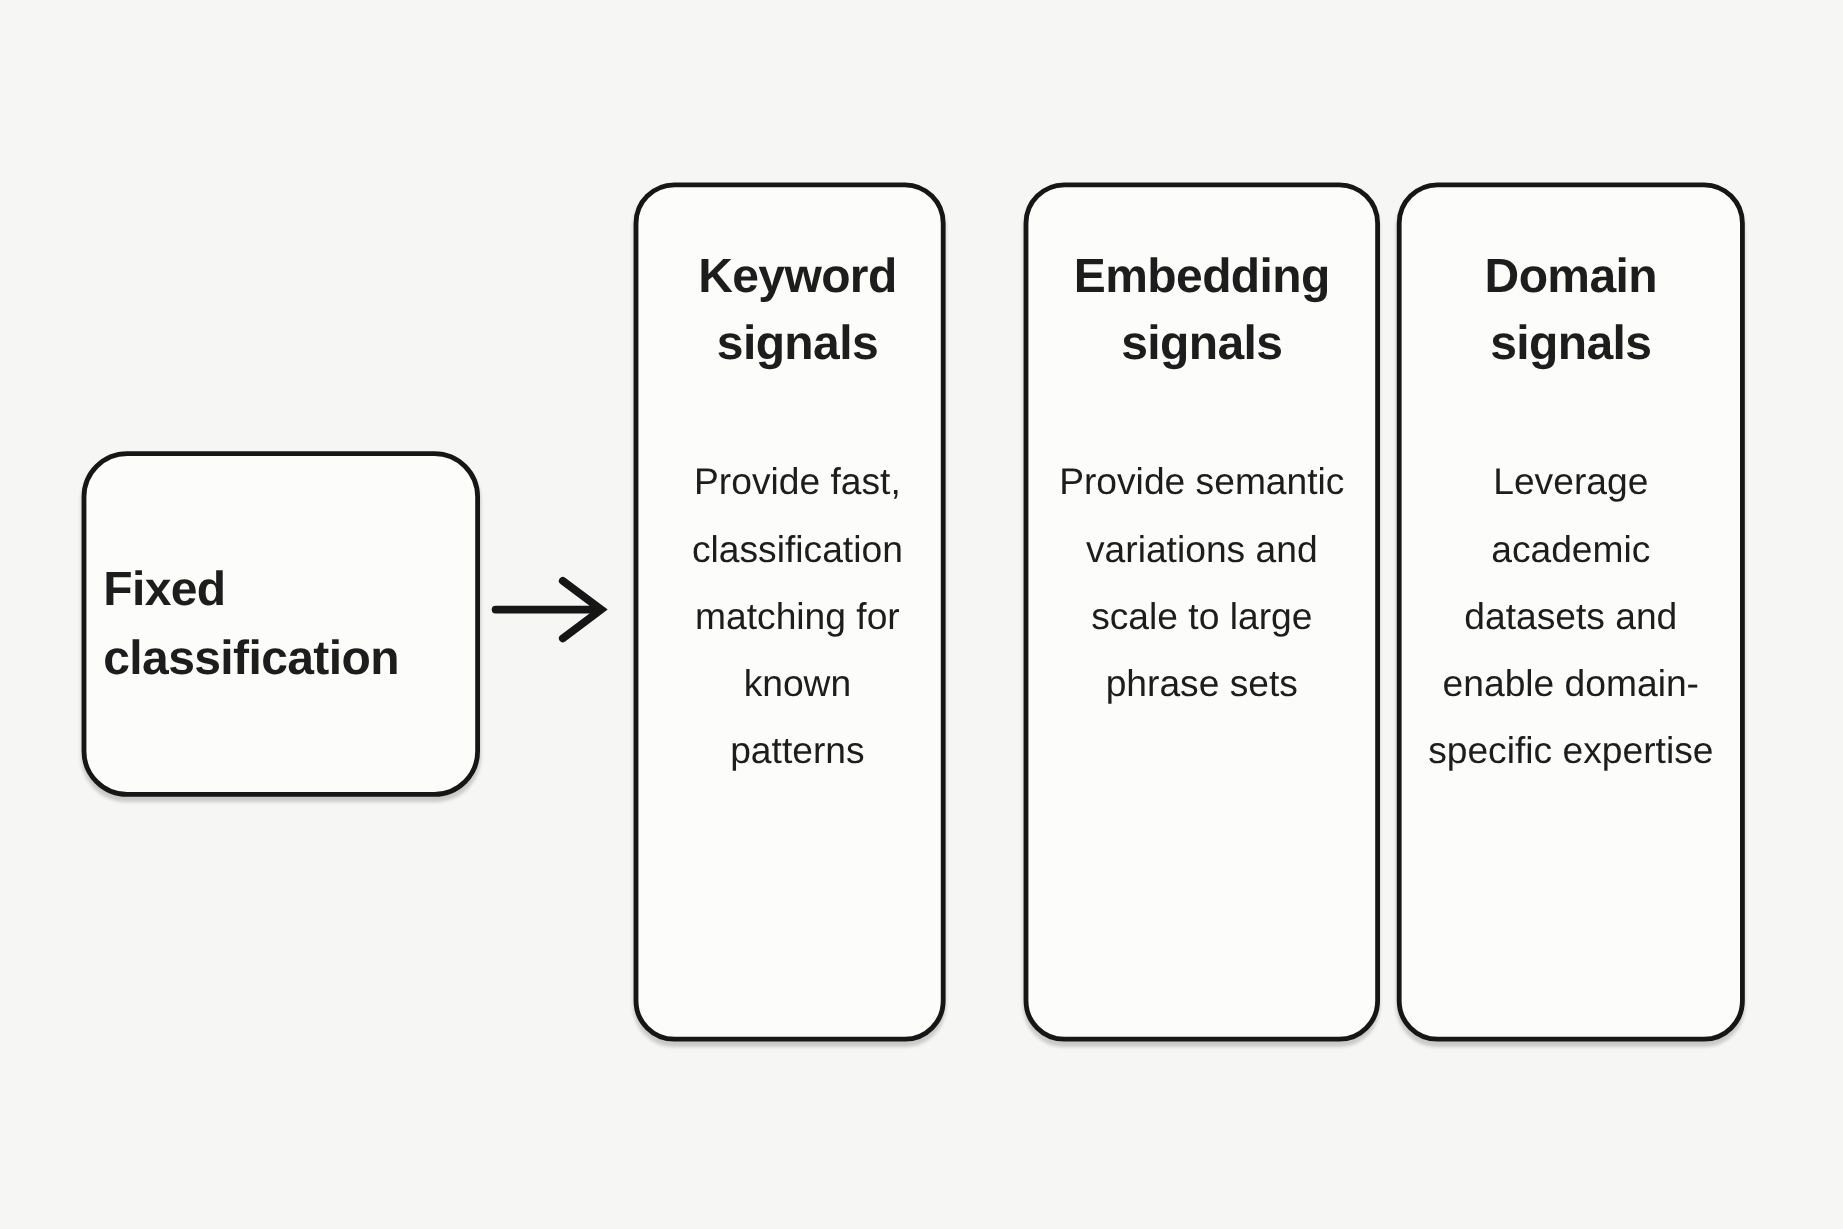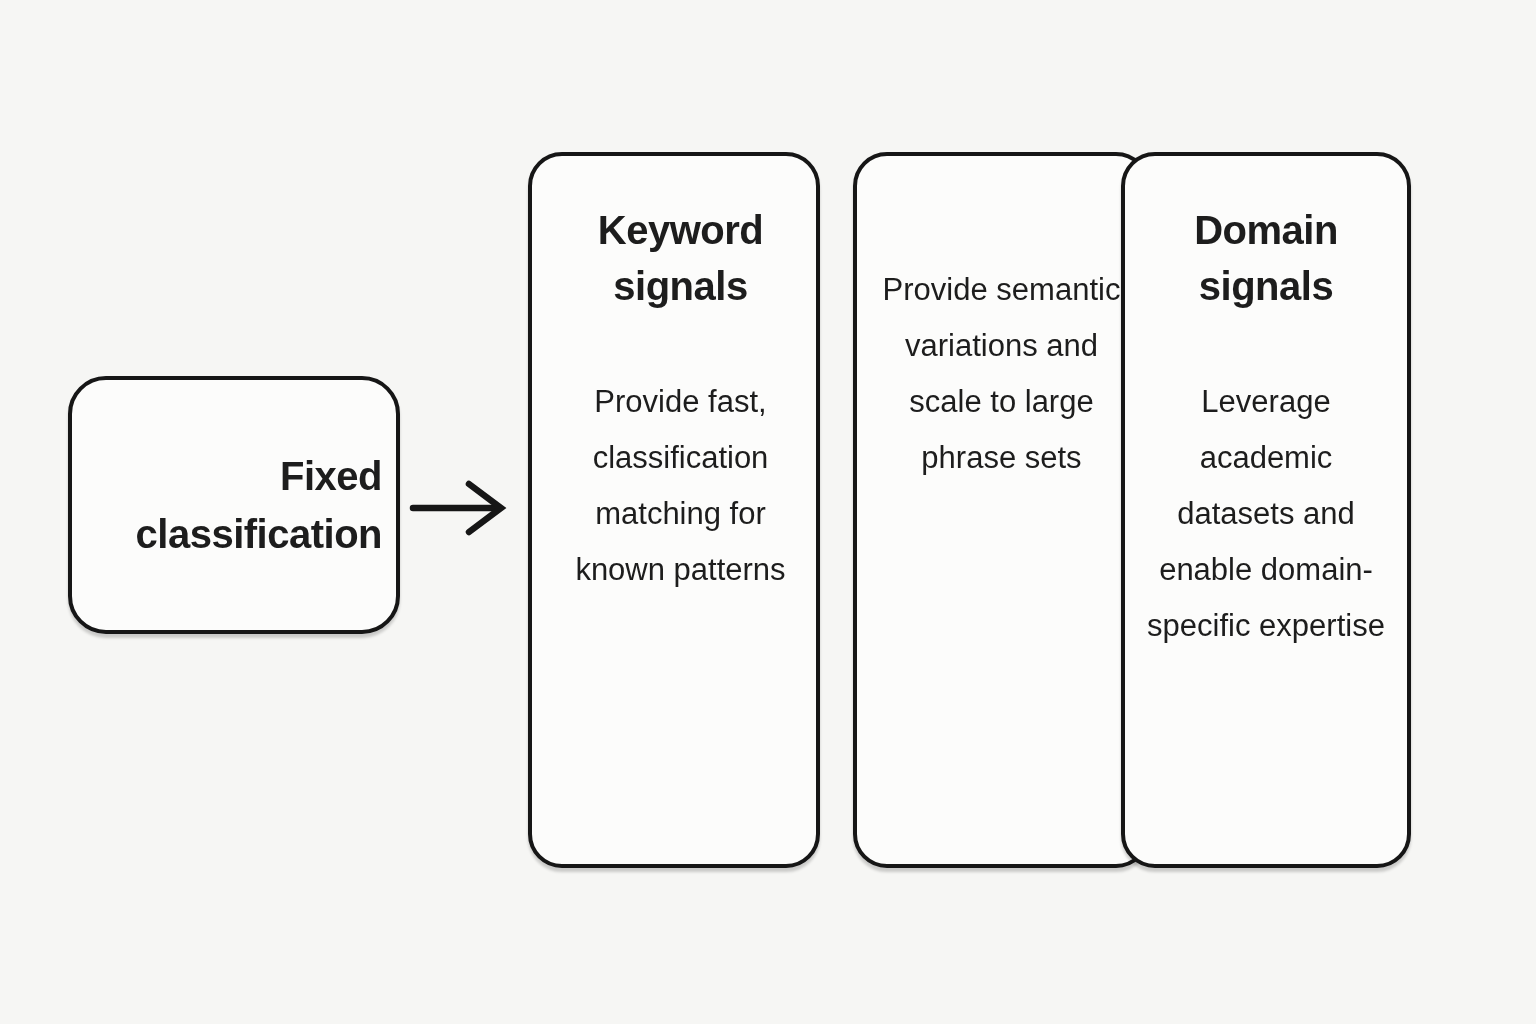--- a/index.html
+++ b/index.html
@@ -24,26 +24,26 @@
     background: #fcfcfb;
     border: 4px solid #161616;
     border-radius: 34px;
     box-sizing: border-box;
     box-shadow: 0 4px 3px rgba(0,0,0,0.18);
   }
   .source-box {
     left: 68px;
     top: 376px;
     width: 332px;
-    height: 258px;
+    height: 288px;
     border-radius: 38px;
     display: flex;
     align-items: center;
     justify-content: center;
-    text-align: right;
+    text-align: left;
   }
   .source-label {
     font-size: 40px;
     line-height: 58px;
     font-weight: bold;
     letter-spacing: -0.5px;
     padding: 0 14px;
   }
   .arrow {
     position: absolute;
@@ -54,23 +54,23 @@
   }
   .card {
     top: 152px;
     height: 716px;
     display: flex;
     flex-direction: column;
     align-items: center;
     text-align: center;
     padding: 46px 20px 0 20px;
   }
-  .card-1 { left: 528px;  width: 292px; padding-left: 33px; }
+  .card-1 { left: 528px;  width: 260px; padding-left: 33px; }
   .card-2 { left: 853px;  width: 297px; }
-  .card-3 { left: 1121px; width: 290px; }
+  .card-3 { left: 1164px; width: 290px; }
   .card-title {
     font-size: 40px;
     line-height: 56px;
     font-weight: bold;
     letter-spacing: -0.5px;
     max-width: 260px;
   }
   .card-body {
     margin-top: 60px;
     font-size: 31px;
@@ -92,20 +92,21 @@
     <line x1="8" y1="30" x2="92" y2="30" stroke="#161616" stroke-width="6.5" stroke-linecap="round"></line>
     <polyline points="64,6 96,30 64,54" stroke="#161616" stroke-width="6.5" stroke-linecap="round" stroke-linejoin="miter" fill="none"></polyline>
   </svg>
 
   <div class="box card card-1">
     <div class="card-title">Keyword signals</div>
     <div class="card-body">Provide fast, classification matching for known patterns</div>
   </div>
 
   <div class="box card card-2">
+    <div class="card-title">Embedding signals</div>
     <div class="card-body">Provide semantic variations and scale to large phrase sets</div>
   </div>
 
   <div class="box card card-3">
     <div class="card-title">Domain signals</div>
     <div class="card-body">Leverage academic datasets and enable domain-specific expertise</div>
   </div>
 
 </div>
 

